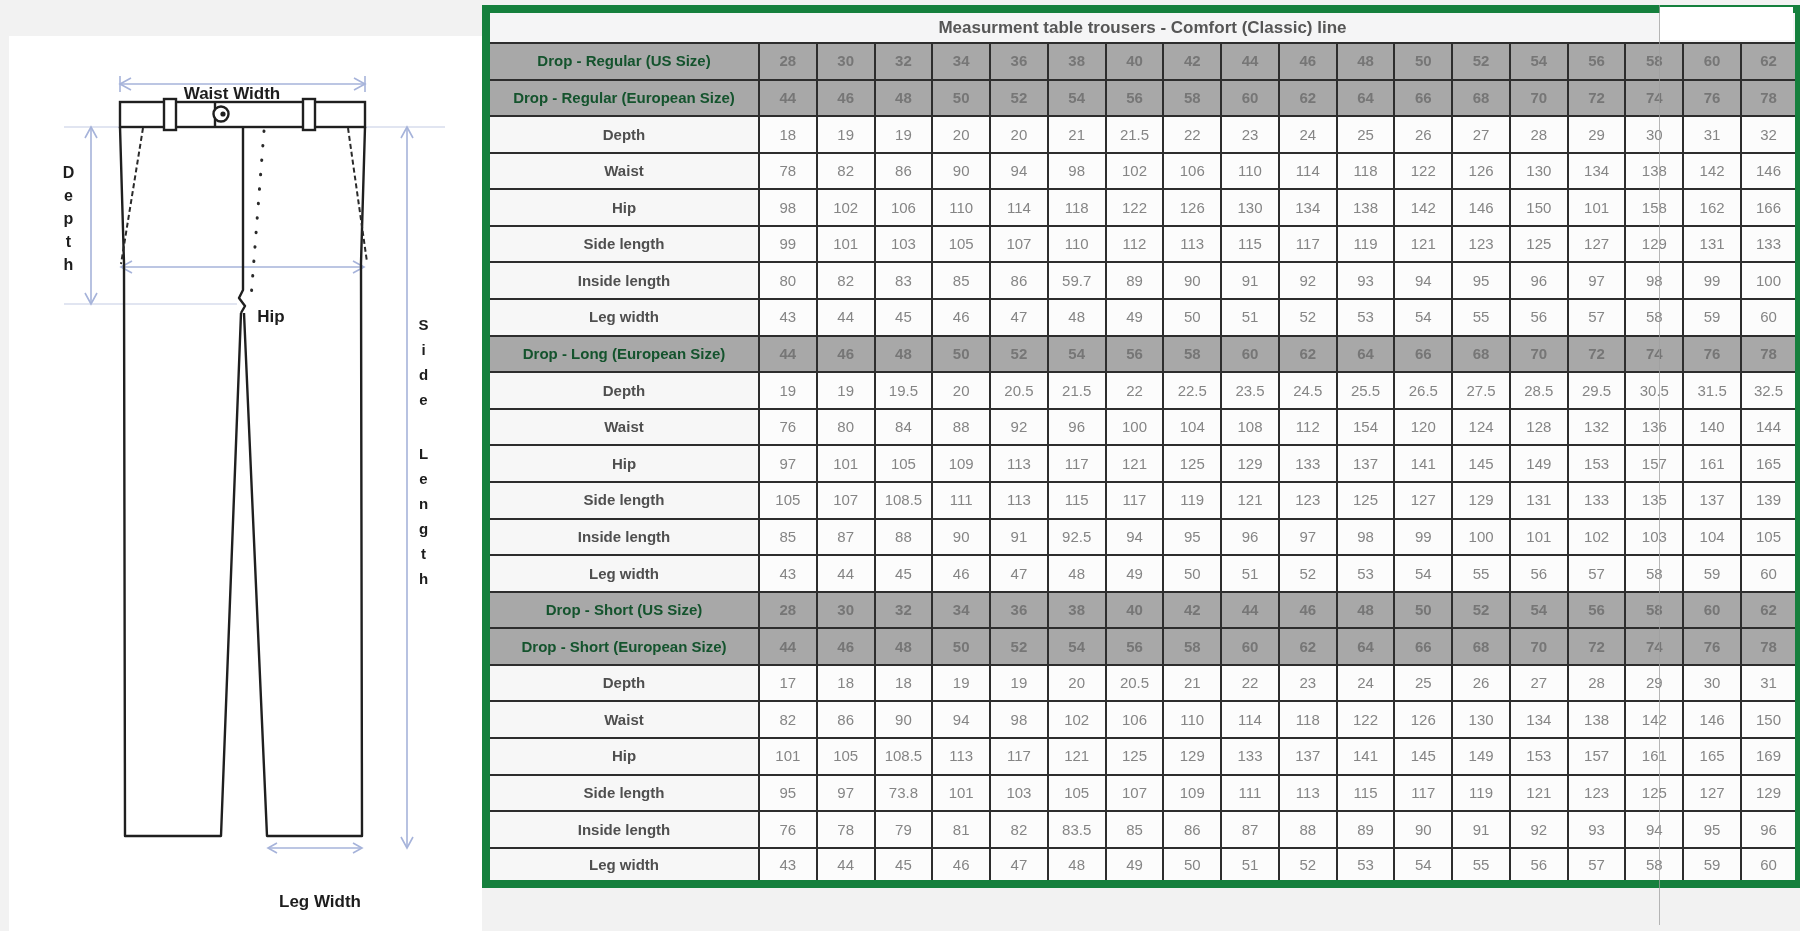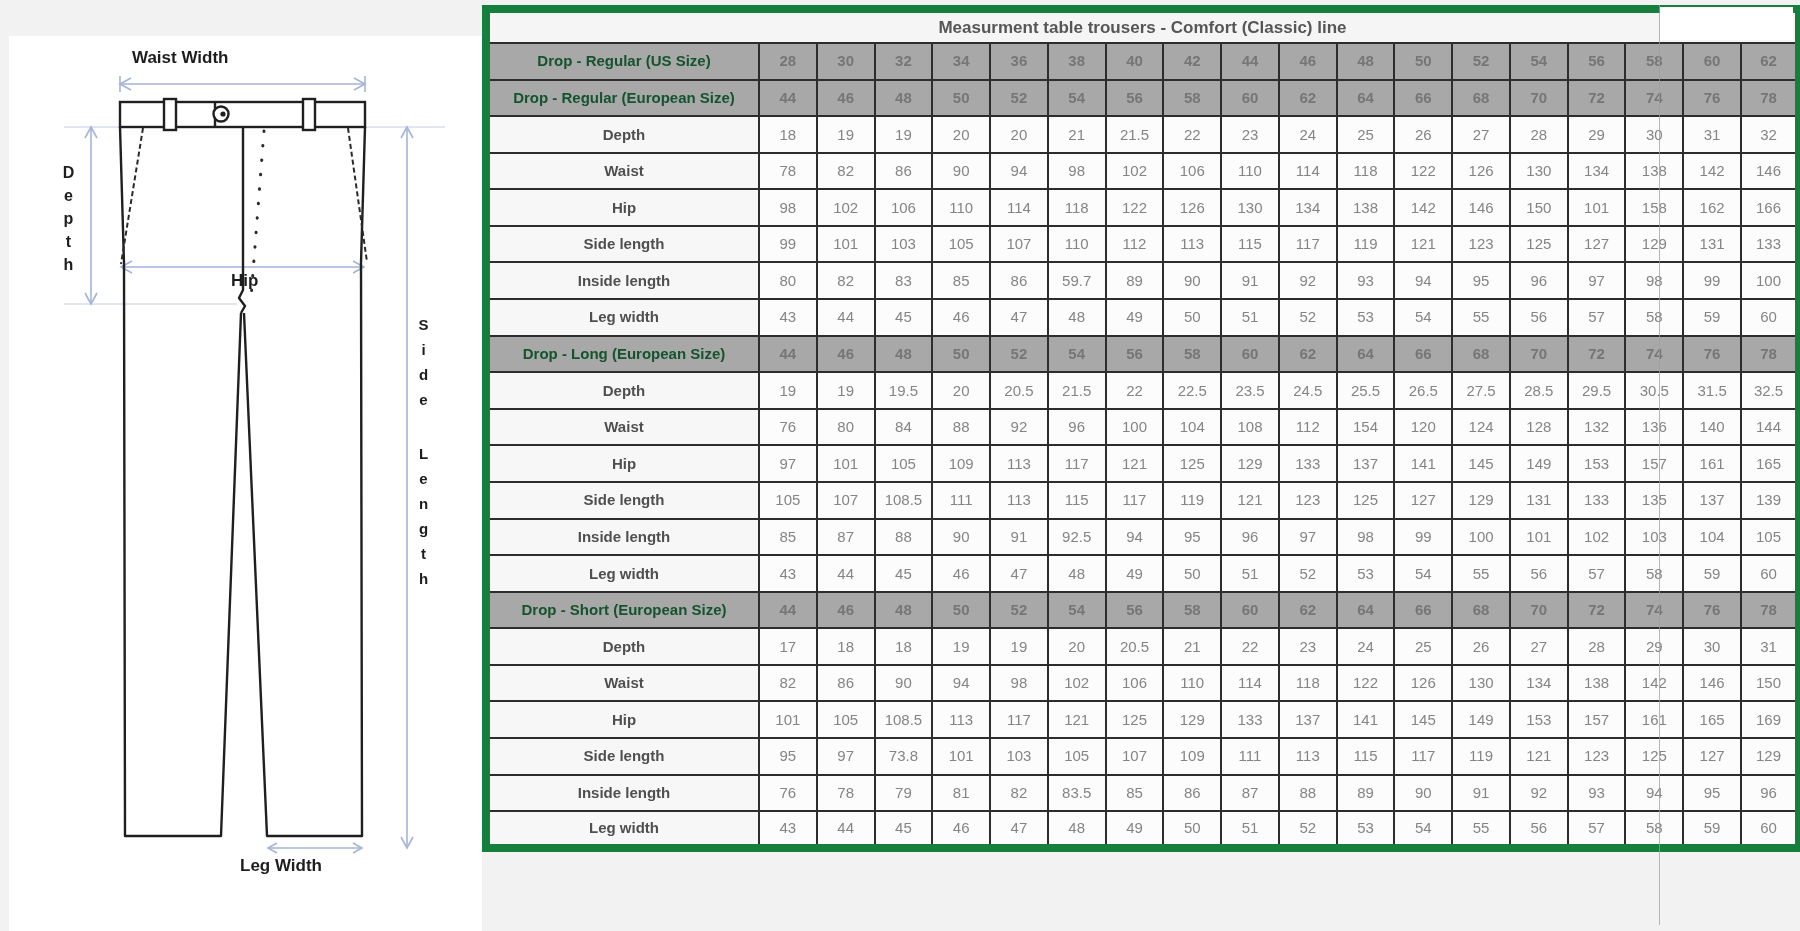--- a/index.html
+++ b/index.html
@@ -2,21 +2,21 @@
 <html><head>
 <meta charset="utf-8">
 <style>
   * { margin:0; padding:0; box-sizing:border-box; }
   body { width:1800px; height:931px; background:#f2f2f2; overflow:hidden;
          font-family:"Liberation Sans","DejaVu Sans",sans-serif; }
   #stage { position:relative; width:1800px; height:931px; }
 
   
   #diagram-area { position:absolute; left:9px; top:36px; width:473px; height:895px; background:#ffffff; }
-  .dlabel { position:absolute; color:#1d1d1d; font-weight:bold; font-size:17px; white-space:nowrap; }
+  .dlabel { position:absolute; color:#1d1d1d; font-weight:bold; font-size:17px; text-align:center; white-space:nowrap;margin-top:36px; }
   .vtext  { position:absolute; color:#1d1d1d; font-weight:bold;
             writing-mode:vertical-lr; text-orientation:upright; white-space:nowrap; }
   #waist-width-label { left:123px; top:12px;  width:200px; }
   #hip-label        { left:222px; top:235px; width:80px;  font-size:17px; }
   #leg-width-label  { left:231px; top:820px; width:160px; }
   #depth-label      { left:50px;  top:128px; font-size:16px; letter-spacing:6px; }
   #side-length-label{ left:406px; top:280px; font-size:15px; letter-spacing:8px; word-spacing:4px; }
   svg .cloth   { stroke:#1f1f1f; stroke-width:2.4; fill:none; stroke-linejoin:round; }
   svg .clothf  { stroke:#1f1f1f; stroke-width:2.4; fill:#ffffff; }
   svg .pocket  { stroke:#2a2a2a; stroke-width:2;   fill:none; stroke-dasharray:5 3; }
@@ -448,20 +448,41 @@
             <td>52</td>
             <td>53</td>
             <td>54</td>
             <td>55</td>
             <td>56</td>
             <td>57</td>
             <td>58</td>
             <td>59</td>
             <td>60</td>
           </tr>
+          <tr class="hdr hdr-us">
+            <th>Drop - Short (US Size)</th>
+            <td>28</td>
+            <td>30</td>
+            <td>32</td>
+            <td>34</td>
+            <td>36</td>
+            <td>38</td>
+            <td>40</td>
+            <td>42</td>
+            <td>44</td>
+            <td>46</td>
+            <td>48</td>
+            <td>50</td>
+            <td>52</td>
+            <td>54</td>
+            <td>56</td>
+            <td>58</td>
+            <td>60</td>
+            <td>62</td>
+          </tr>
           <tr class="hdr hdr-eu">
             <th>Drop - Short (European Size)</th>
             <td>44</td>
             <td>46</td>
             <td>48</td>
             <td>50</td>
             <td>52</td>
             <td>54</td>
             <td>56</td>
             <td>58</td>

